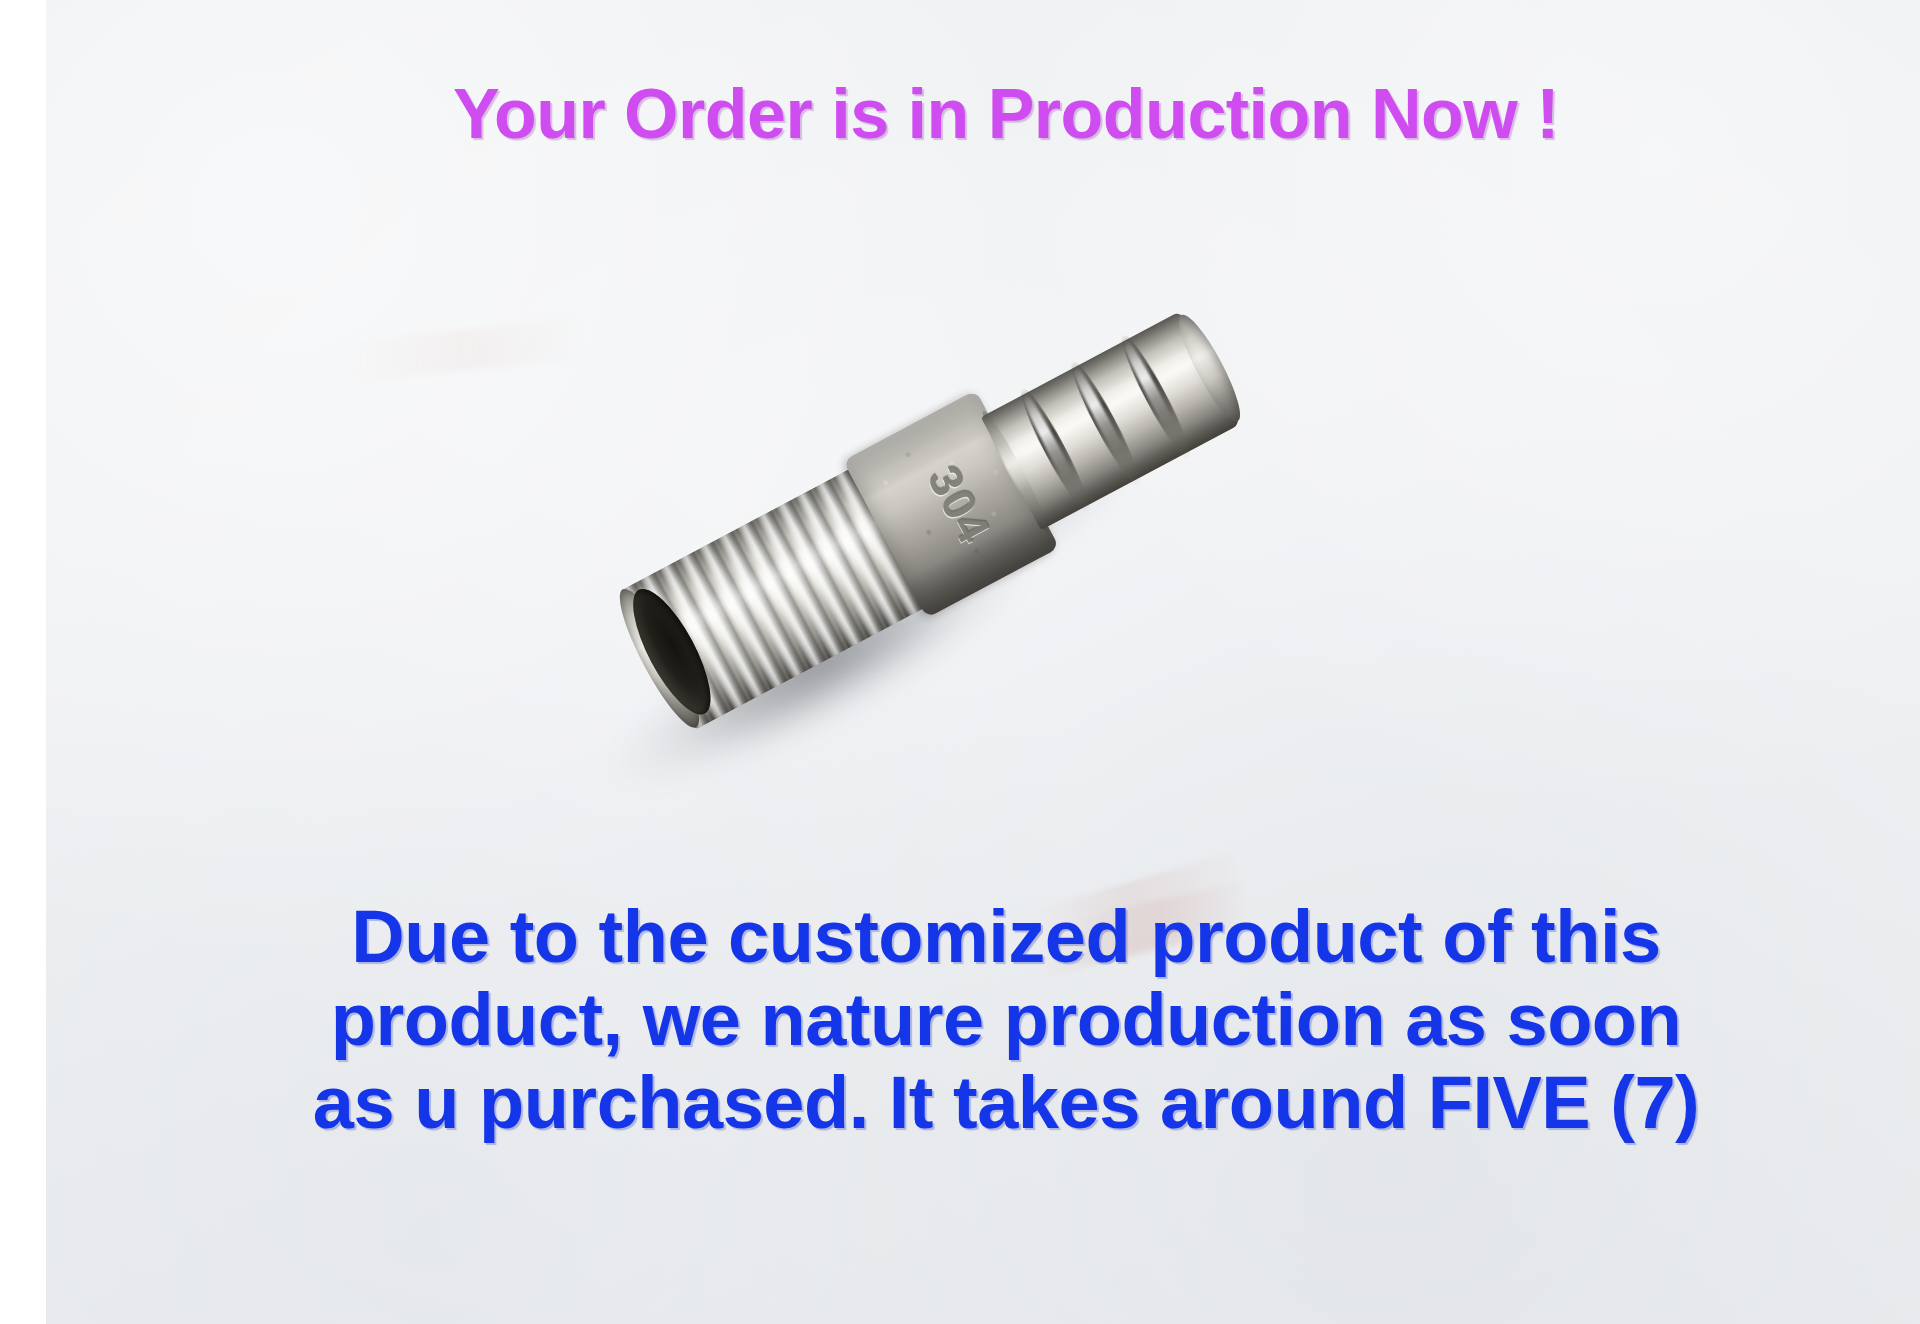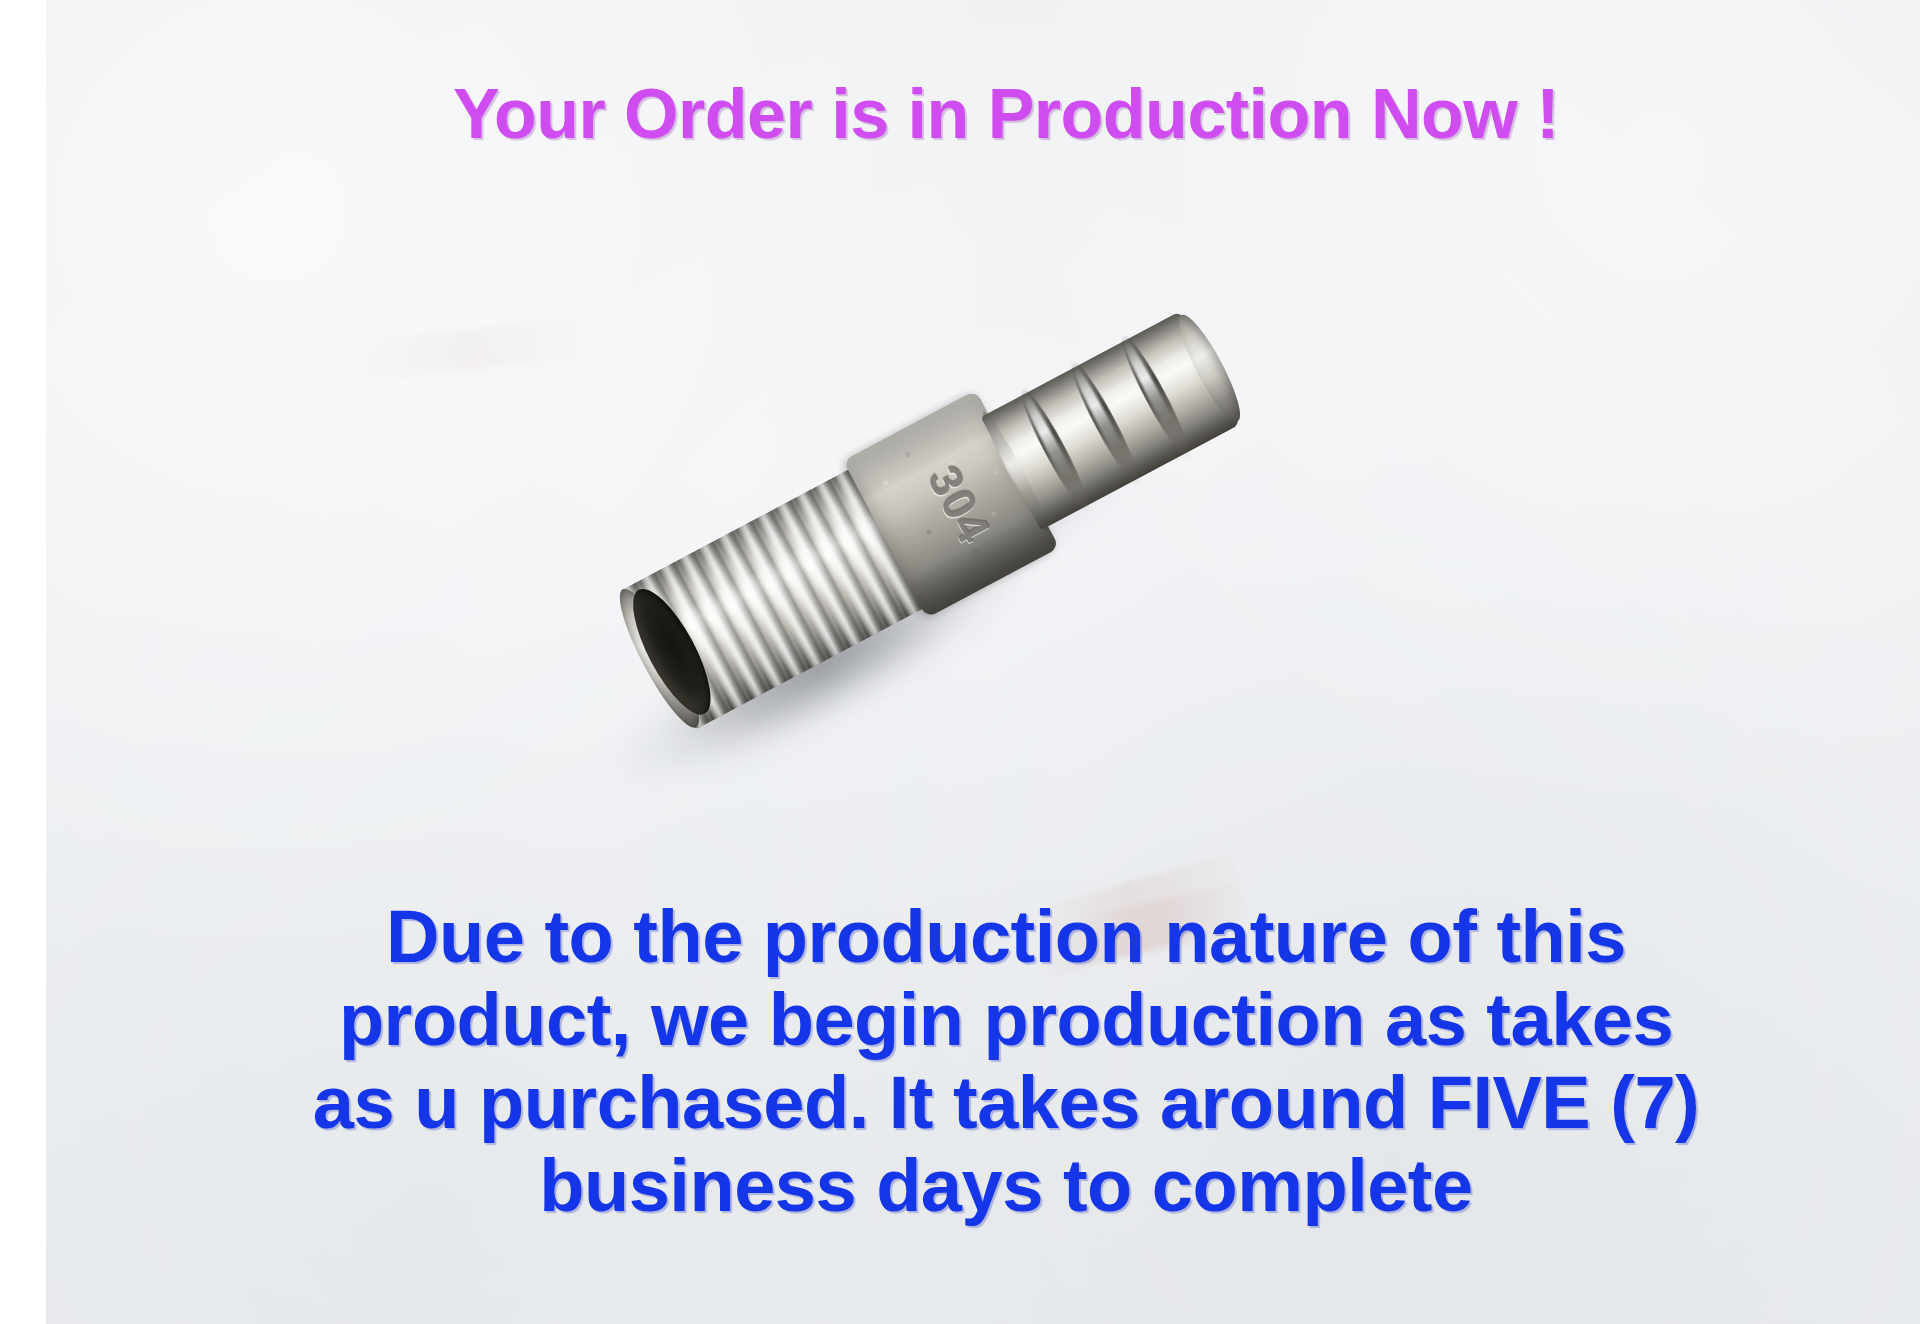--- a/index.html
+++ b/index.html
@@ -435,19 +435,18 @@
 
         <div class="ridge" style="left:554px;"></div>
         <div class="ridge-hl" style="left:557px;"></div>
 
         <div class="tip"></div>
       </div>
     </div>
   </div>
 
   <div class="body-copy">
-    <span class="line">Due to the production nature of this</span>
-    <span class="line">product, we begin production as takes</span>
+    <span class="line">Due to the customized product of this</span>
+    <span class="line">product, we nature production as soon</span>
     <span class="line">as u purchased. It takes around FIVE (7)</span>
-    <span class="line">business days to complete</span>
   </div>
 
 </div>
 
 </body></html>

